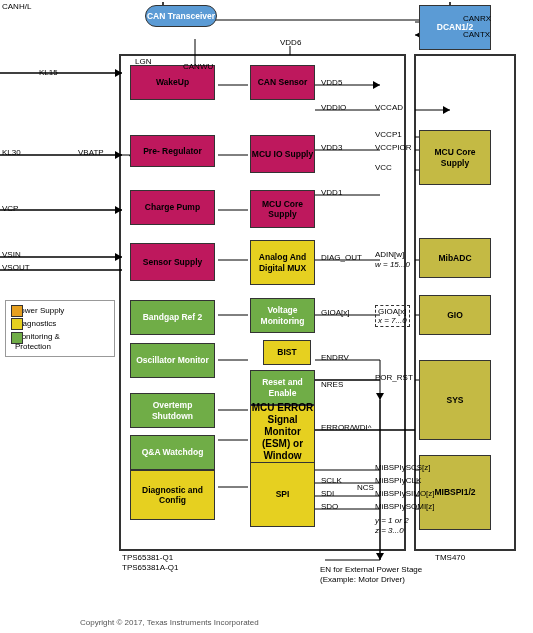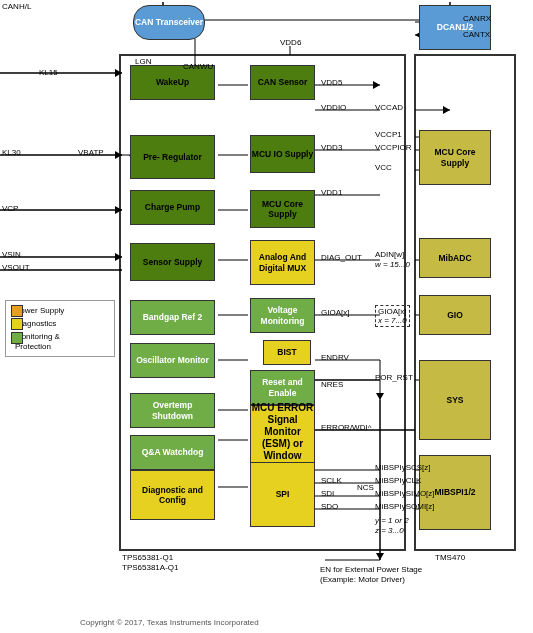--- a/index.html
+++ b/index.html
@@ -22,21 +22,21 @@
       display: flex;
       align-items: center;
       justify-content: center;
       text-align: center;
       font-size: 8.5px;
       font-weight: bold;
       line-height: 1.2;
       border: 1.5px solid #333;
     }
     .blue { background: #5b9bd5; color: #fff; }
-    .orange { background: #4d7c0f; color: #000; }
+    .orange { background: #be185d; color: #000; }
     .yellow { background: #e6d020; color: #000; }
     .green { background: #70ad47; color: #fff; }
     .olive { background: #c4ba44; color: #000; }
     .label {
       position: absolute;
       font-size: 8px;
       color: #000;
       font-weight: normal;
     }
     .legend-box {
@@ -168,39 +168,39 @@
 
     <line x1="218" y1="360" x2="248" y2="360" stroke="#000" stroke-width="1"></line>
 
     <line x1="218" y1="410" x2="248" y2="410" stroke="#000" stroke-width="1"></line>
 
     <line x1="218" y1="440" x2="248" y2="440" stroke="#000" stroke-width="1"></line>
 
     <line x1="218" y1="487" x2="248" y2="487" stroke="#000" stroke-width="1"></line>
   </svg>
 
-  <div class="block blue" style="left:133px;top:5px;width:72px;height:35px;border-radius:16px;">
+  <div class="block blue" style="left:145px;top:5px;width:72px;height:22px;border-radius:16px;">
     <span>CAN
 Transceiver</span>
   </div>
 
   <div class="block blue" style="left:419px;top:5px;width:72px;height:45px;">
     <span>DCAN1/2</span>
   </div>
 
   <div class="block orange" style="left:130px;top:65px;width:85px;height:35px;">
     <span>WakeUp</span>
   </div>
 
   <div class="block orange" style="left:250px;top:65px;width:65px;height:35px;">
     <span>CAN
 Sensor</span>
   </div>
 
-  <div class="block orange" style="left:130px;top:135px;width:85px;height:44px;">
+  <div class="block orange" style="left:130px;top:135px;width:85px;height:32px;">
     <span>Pre-
 Regulator</span>
   </div>
 
   <div class="block orange" style="left:250px;top:135px;width:65px;height:38px;">
     <span>MCU IO
 Supply</span>
   </div>
 
   <div class="block orange" style="left:130px;top:190px;width:85px;height:35px;">

